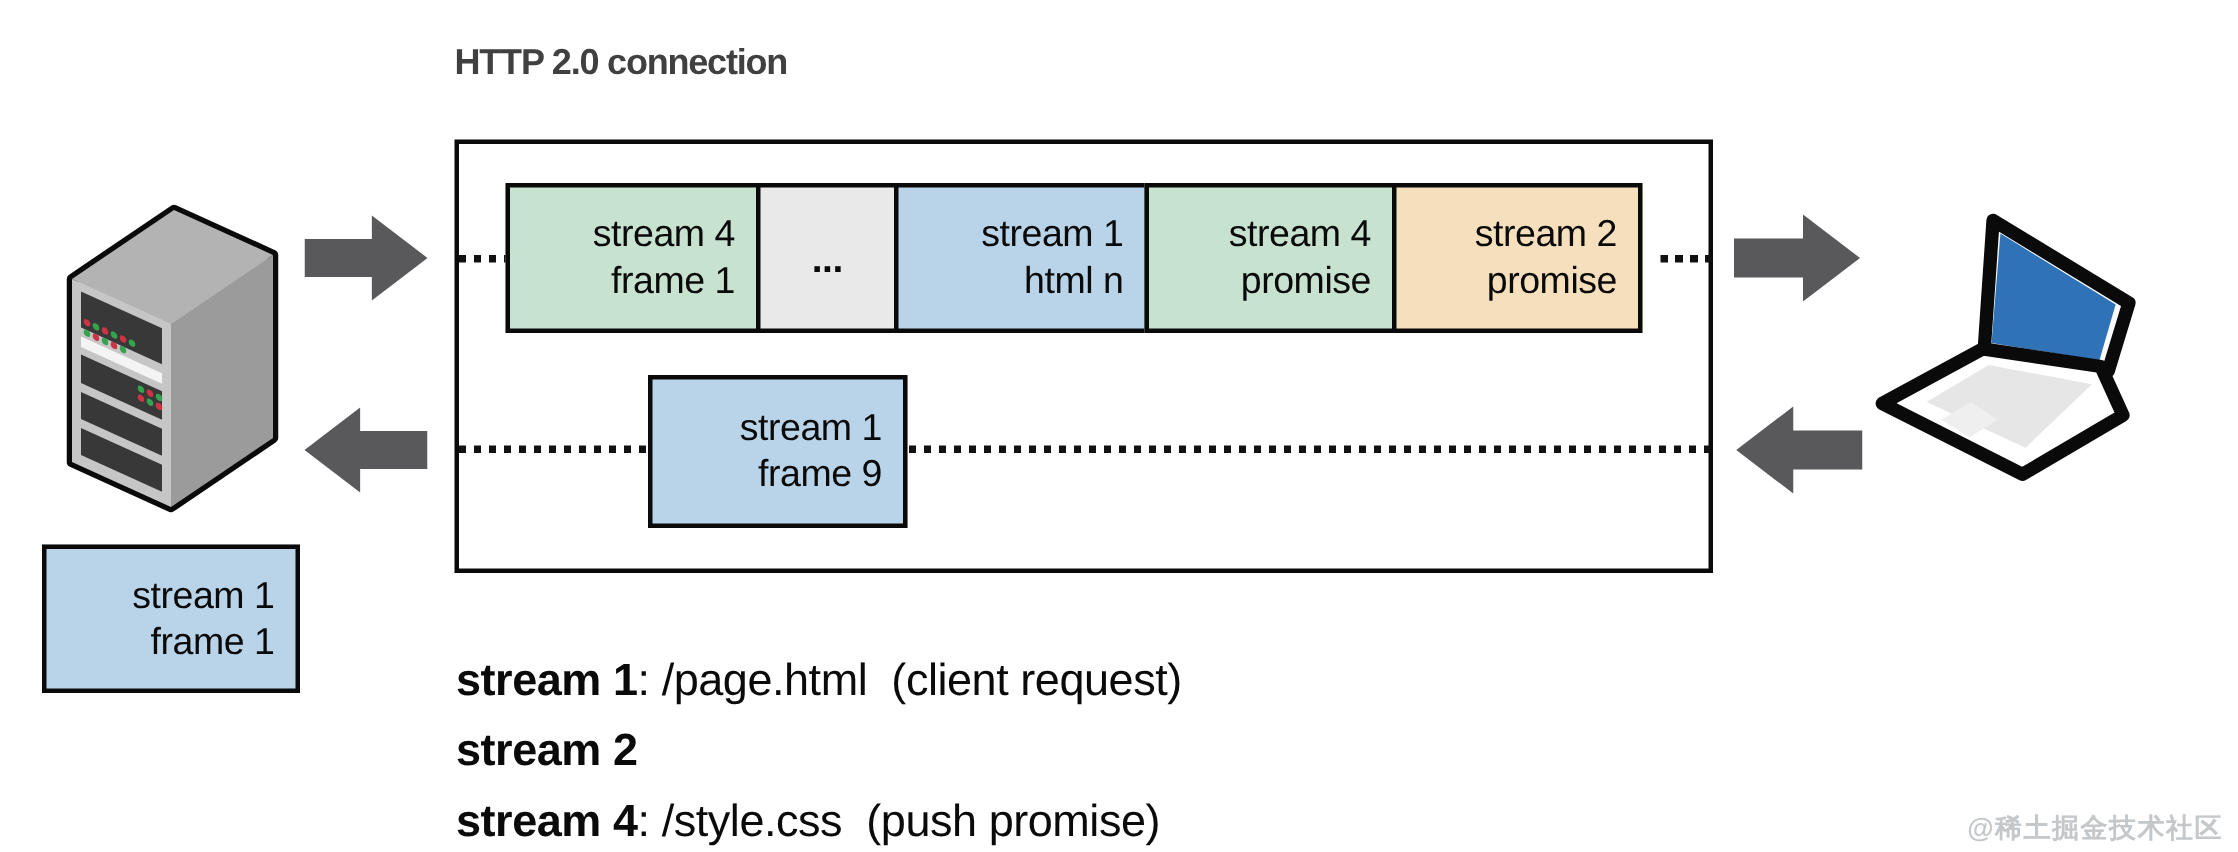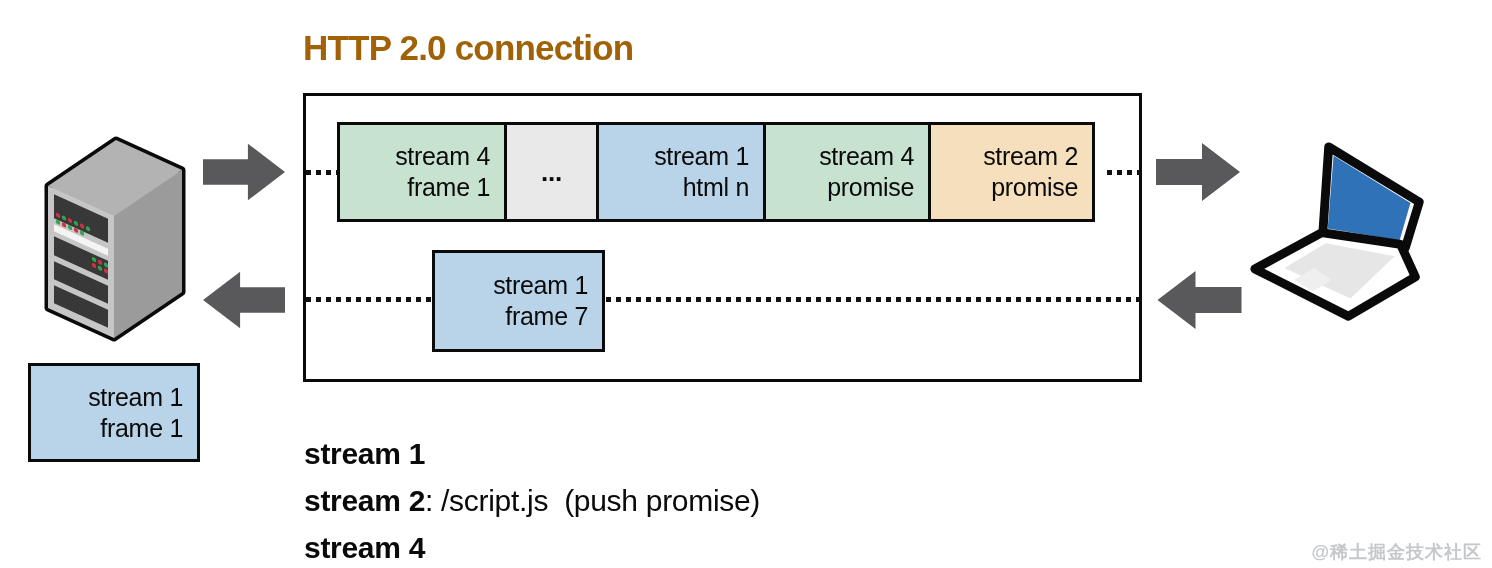--- a/index.html
+++ b/index.html
@@ -2,22 +2,22 @@
 <html><head>
 <meta charset="utf-8">
 <style>
   html,body{margin:0;padding:0;background:#ffffff;}
   .canvas{
     position:relative;width:1492px;height:568px;background:#ffffff;overflow:hidden;
     font-family:"Liberation Sans","DejaVu Sans",sans-serif;color:#0a0a0a;
   }
   
   .title{
-    position:absolute;left:303px;top:28px;font-size:35px;font-weight:700;
-    letter-spacing:-0.8px;color:#a16207;
+    position:absolute;left:303px;top:28px;font-size:24px;font-weight:700;
+    letter-spacing:-0.8px;color:#404040;
   }
   
   .conn-box{
     position:absolute;left:303px;top:93px;width:839px;height:289px;
     border:3px solid #0a0a0a;box-sizing:border-box;background:#ffffff;
   }
   
   .dotline{
     position:absolute;height:5px;
     background:repeating-linear-gradient(to right,#111 0 5px,transparent 5px 10px);
@@ -152,34 +152,34 @@
       <span class="it">promise</span>
     </div>
     <div class="fbox bg-tan w167">
       <span>stream 2</span>
       <span class="it">promise</span>
     </div>
   </div>
 
   <div class="fbox bg-blue frame2">
     <span>stream 1</span>
-    <span>frame 7</span>
+    <span>frame 9</span>
   </div>
 
   <div class="laptop">
     <svg width="192" height="194" viewBox="0 0 195 195">
       <polygon points="85,8 177,64 163,110 79,96" fill="#fbfbfb" stroke="#0a0a0a" stroke-width="9" stroke-linejoin="round"></polygon>
       <polygon points="90,17 168,65 157,103 84,91" fill="#2f72b8"></polygon>
       <polygon points="10,132 78,95 158,107 173,140 105,180" fill="#ffffff" stroke="#0a0a0a" stroke-width="9" stroke-linejoin="round"></polygon>
       <polygon points="40,131 82,106 152,119 107,162" fill="#e6e6e6"></polygon>
       <polygon points="50,143 70,131 88,143 69,155" fill="#efefef"></polygon>
     </svg>
   </div>
 
   <div class="legend">
-    <div class="legend-row"><span class="b">stream 1</span></div>
-    <div class="legend-row"><span class="b">stream 2</span><span>: /script.js  (push promise)</span></div>
-    <div class="legend-row"><span class="b">stream 4</span></div>
+    <div class="legend-row"><span class="b">stream 1</span><span>: /page.html  (client request)</span></div>
+    <div class="legend-row"><span class="b">stream 2</span></div>
+    <div class="legend-row"><span class="b">stream 4</span><span>: /style.css  (push promise)</span></div>
   </div>
 
   <div class="watermark">@稀土掘金技术社区</div>
 
 </div>
 
 </body></html>

